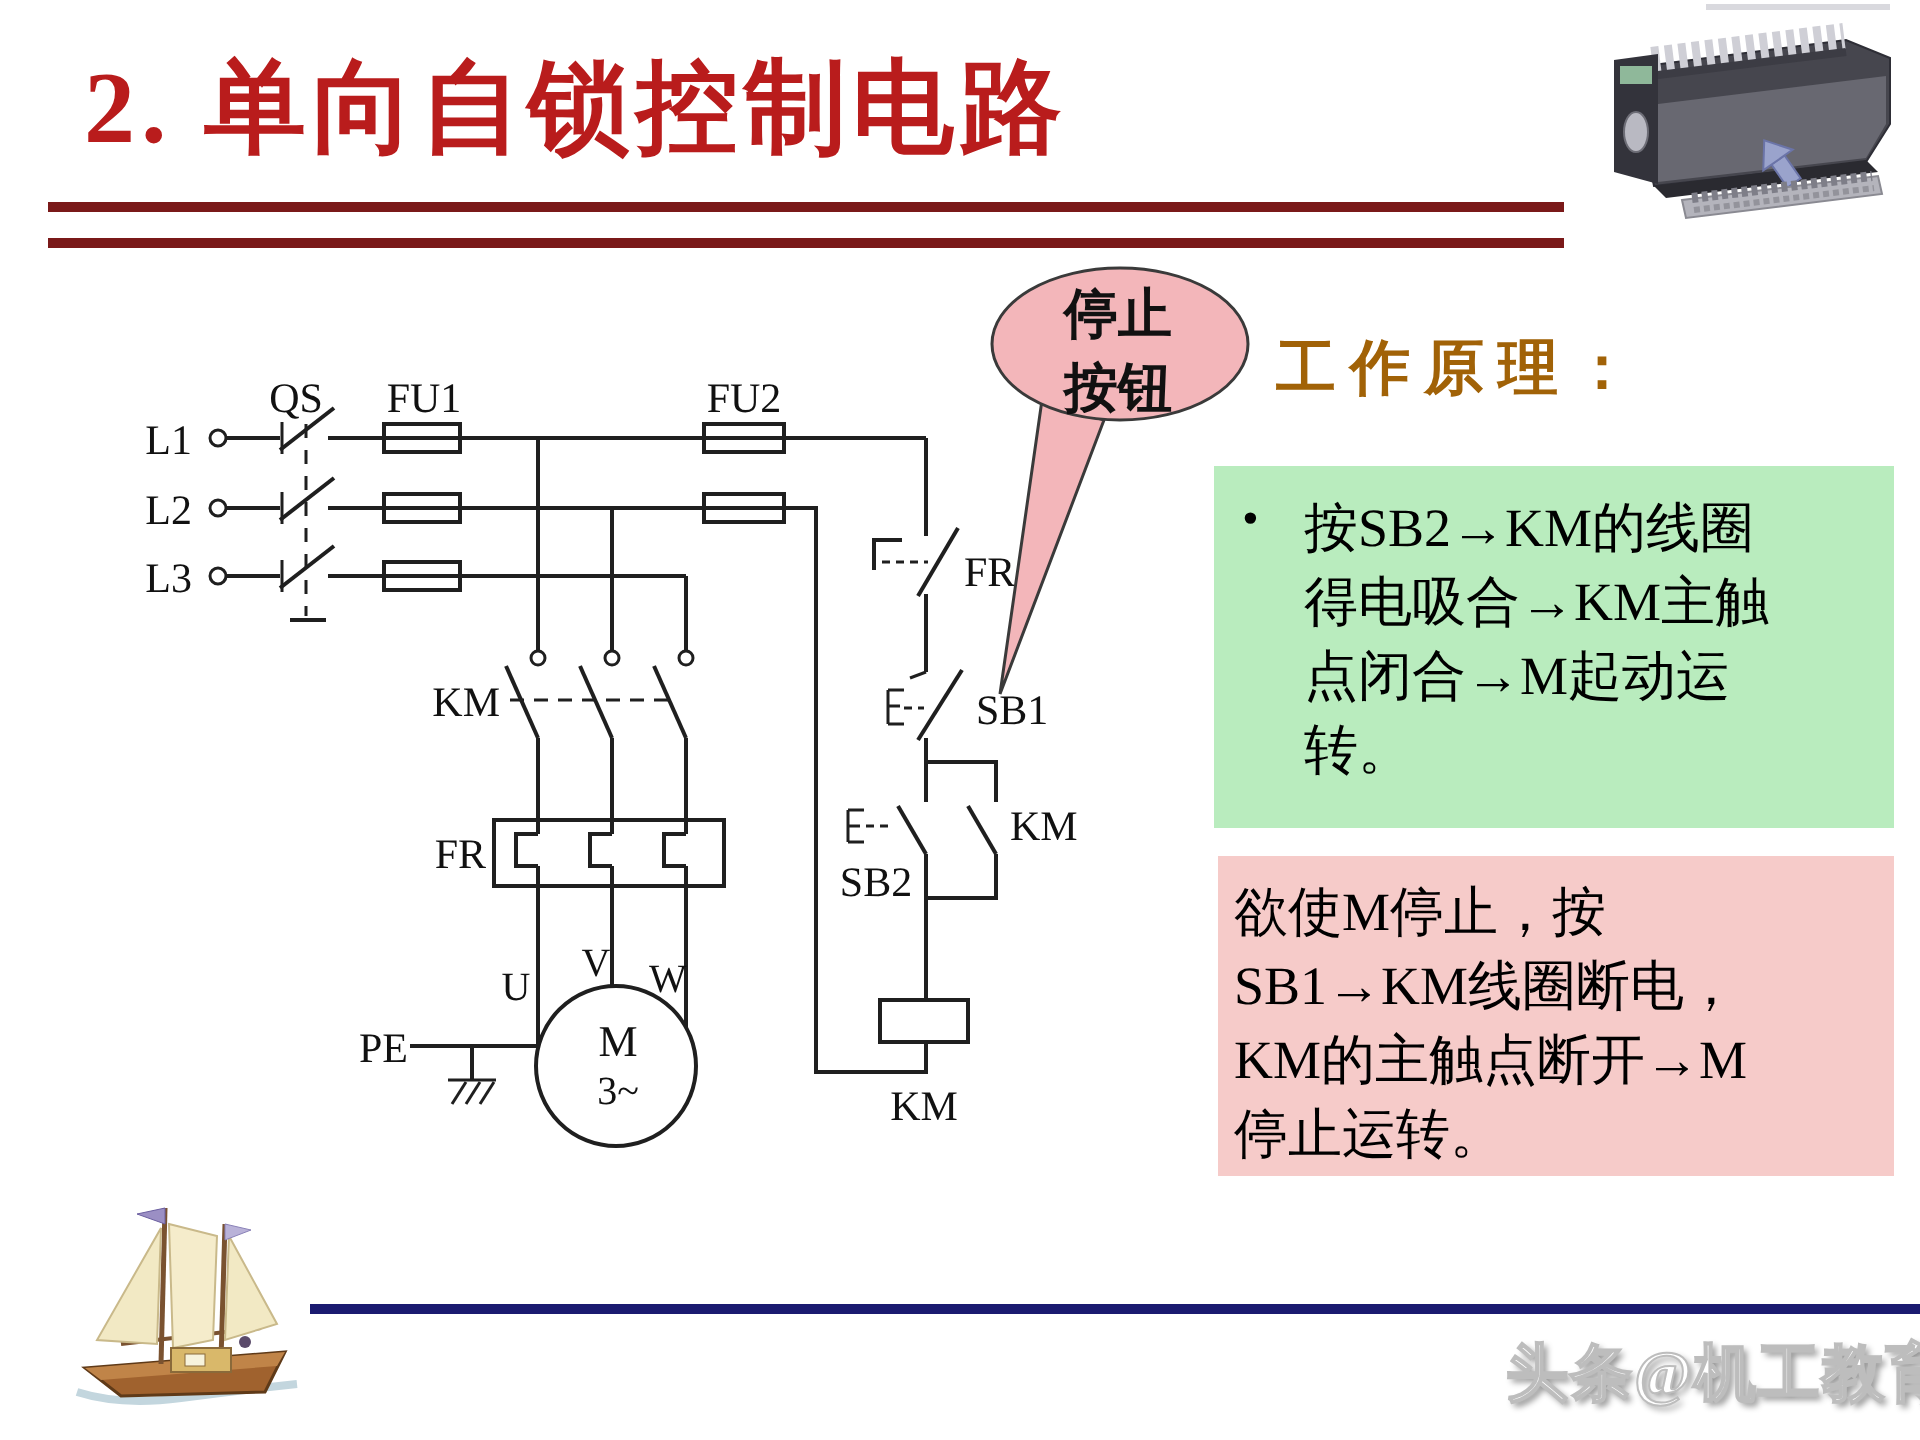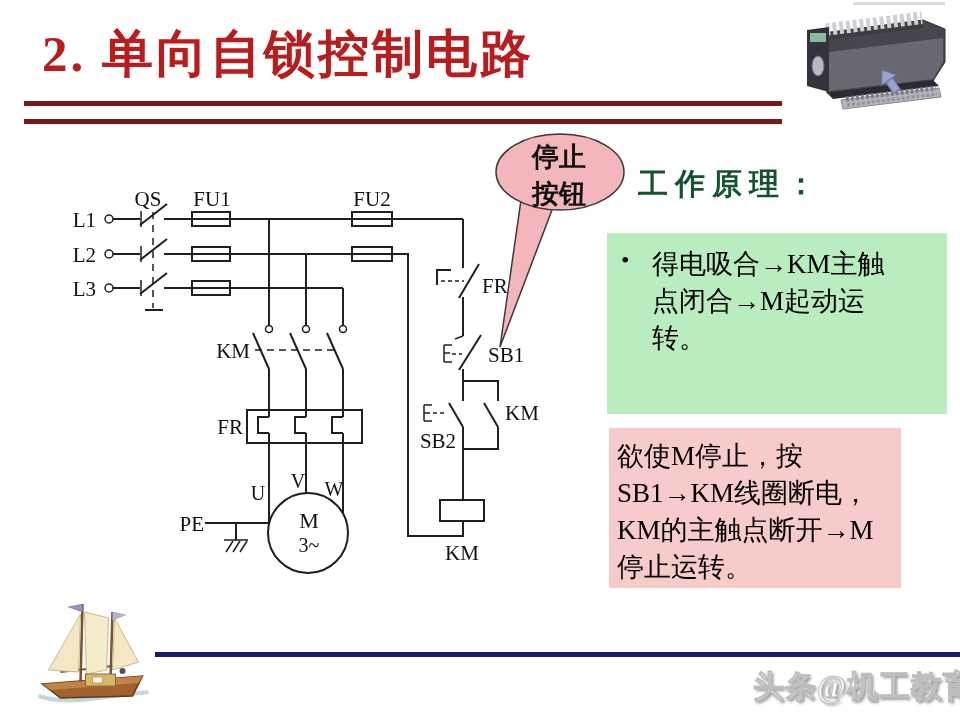--- a/index.html
+++ b/index.html
@@ -13,35 +13,35 @@
     letter-spacing:3px;white-space:nowrap;
   }
   .title-rule{
     position:absolute;left:24px;top:101px;width:758px;height:13px;
     border-top:5px solid #7a1919;border-bottom:5px solid #7a1919;
   }
   .plc{position:absolute;left:793px;top:0px;}
   .circuit{position:absolute;left:0;top:0;}
   .principle-heading{
     position:absolute;left:638px;top:164px;
-    font-size:30px;font-weight:800;color:#14532d;letter-spacing:7px;white-space:nowrap;
+    font-size:30px;font-weight:800;color:#a16207;letter-spacing:7px;white-space:nowrap;
   }
   .green-box{
     position:absolute;left:607px;top:233px;width:340px;height:181px;
     background:#b9ecbe;box-sizing:border-box;padding:13px 6px 0 14px;
   }
   .green-box .bullet{
     position:absolute;left:14px;top:14px;font-size:24px;color:#000;
   }
   .green-box .lines{margin-left:31px;}
   .box-line{
     font-size:27px;line-height:37px;color:#000;white-space:nowrap;
   }
   .pink-box{
-    position:absolute;left:609px;top:428px;width:292px;height:160px;
+    position:absolute;left:609px;top:428px;width:338px;height:160px;
     background:#f6cbc9;box-sizing:border-box;padding:10px 4px 0 8px;
   }
   .footer-line{
     position:absolute;left:155px;top:652px;width:805px;height:5px;background:#1a1a70;
   }
   .ship{position:absolute;left:28px;top:592px;}
   .watermark{
     position:absolute;color:#ffffff;white-space:nowrap;
     -webkit-text-stroke:1px #bdbdbd;
   }
@@ -230,20 +230,21 @@
       <text x="559" y="166" font-size="27" font-weight="600" text-anchor="middle" class="lbl">停止</text>
       <text x="559" y="203" font-size="27" font-weight="600" text-anchor="middle" class="lbl">按钮</text>
     </g>
   </svg>
 
   <div class="principle-heading">工作原理：</div>
 
   <div class="green-box">
     <span class="bullet">•</span>
     <div class="lines">
+      <div class="box-line">按SB2→KM的线圈</div>
       <div class="box-line">得电吸合→KM主触</div>
       <div class="box-line">点闭合→M起动运</div>
       <div class="box-line">转。</div>
     </div>
   </div>
 
   <div class="pink-box">
     <div class="box-line">欲使M停止，按</div>
     <div class="box-line">SB1→KM线圈断电，</div>
     <div class="box-line">KM的主触点断开→M</div>

